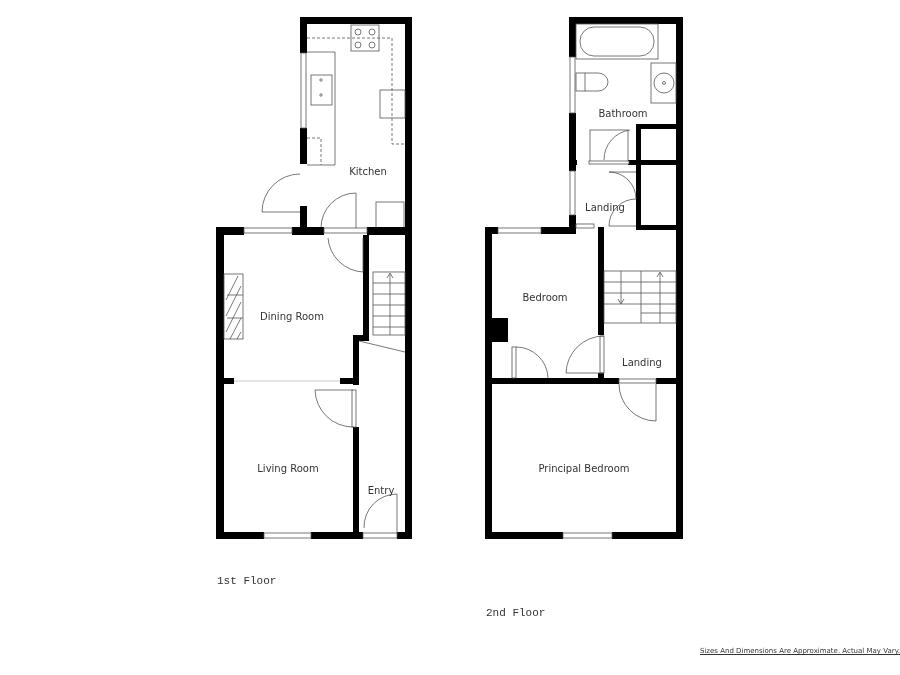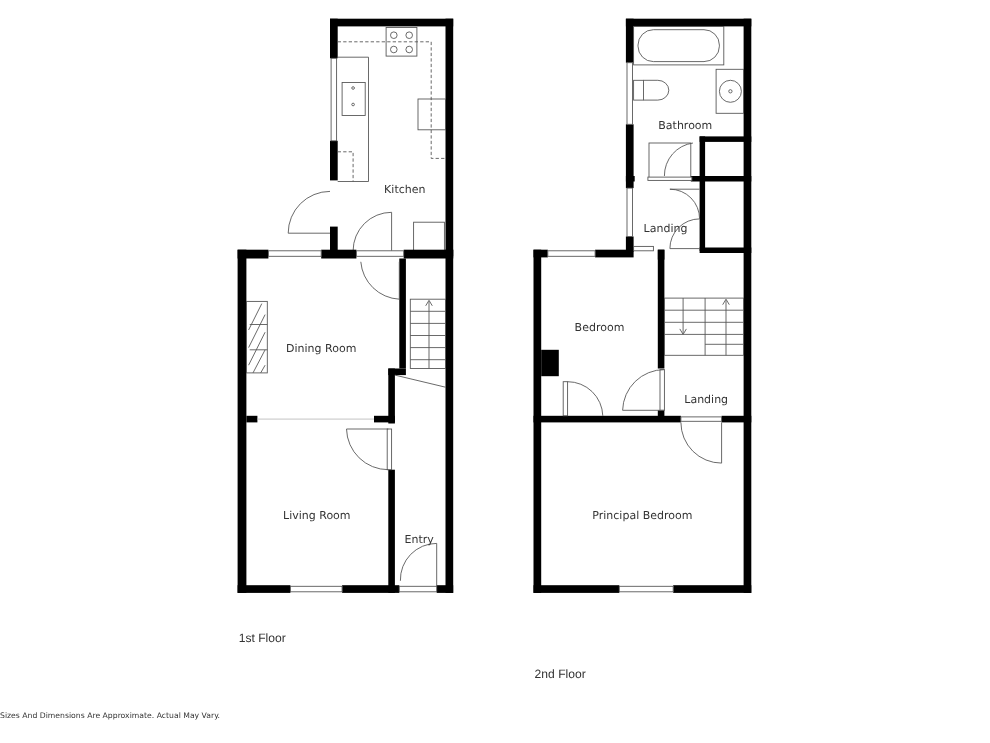--- a/index.html
+++ b/index.html
@@ -1,20 +1,20 @@
 <!DOCTYPE html>
 <html><head>
 <meta charset="utf-8">
 <style>
   html, body { margin:0; padding:0; background:#ffffff; }
   body { width:900px; height:675px; position:relative; overflow:hidden; font-family:"DejaVu Sans", sans-serif; }
   svg { position:absolute; left:0; top:0; }
   .room-label { font-family:"DejaVu Sans", sans-serif; font-size:10px; fill:#333333; text-anchor:middle; }
-  .floor-label { position:absolute; font-family:Liberation Sans, sans-serif; font-size:11px; color:#333333; }
-  .disclaimer { position:absolute; left:0; width:900px; top:647px; text-align:left; font-family:"DejaVu Sans", sans-serif; font-size:7px; color:#333333; }
+  .floor-label { position:absolute; font-family:Liberation Mono, monospace; font-size:11px; color:#333333; }
+  .disclaimer { position:absolute; left:0; width:900px; top:647px; text-align:right; font-family:"DejaVu Sans", sans-serif; font-size:7px; color:#333333;text-decoration:underline; }
 </style>
 </head>
 <body>
 
 <svg width="900" height="675" viewBox="0 0 900 675" xmlns="http://www.w3.org/2000/svg">
 
   <g>
 
     <g fill="#000">
       <rect x="300" y="17" width="112" height="7"></rect>

